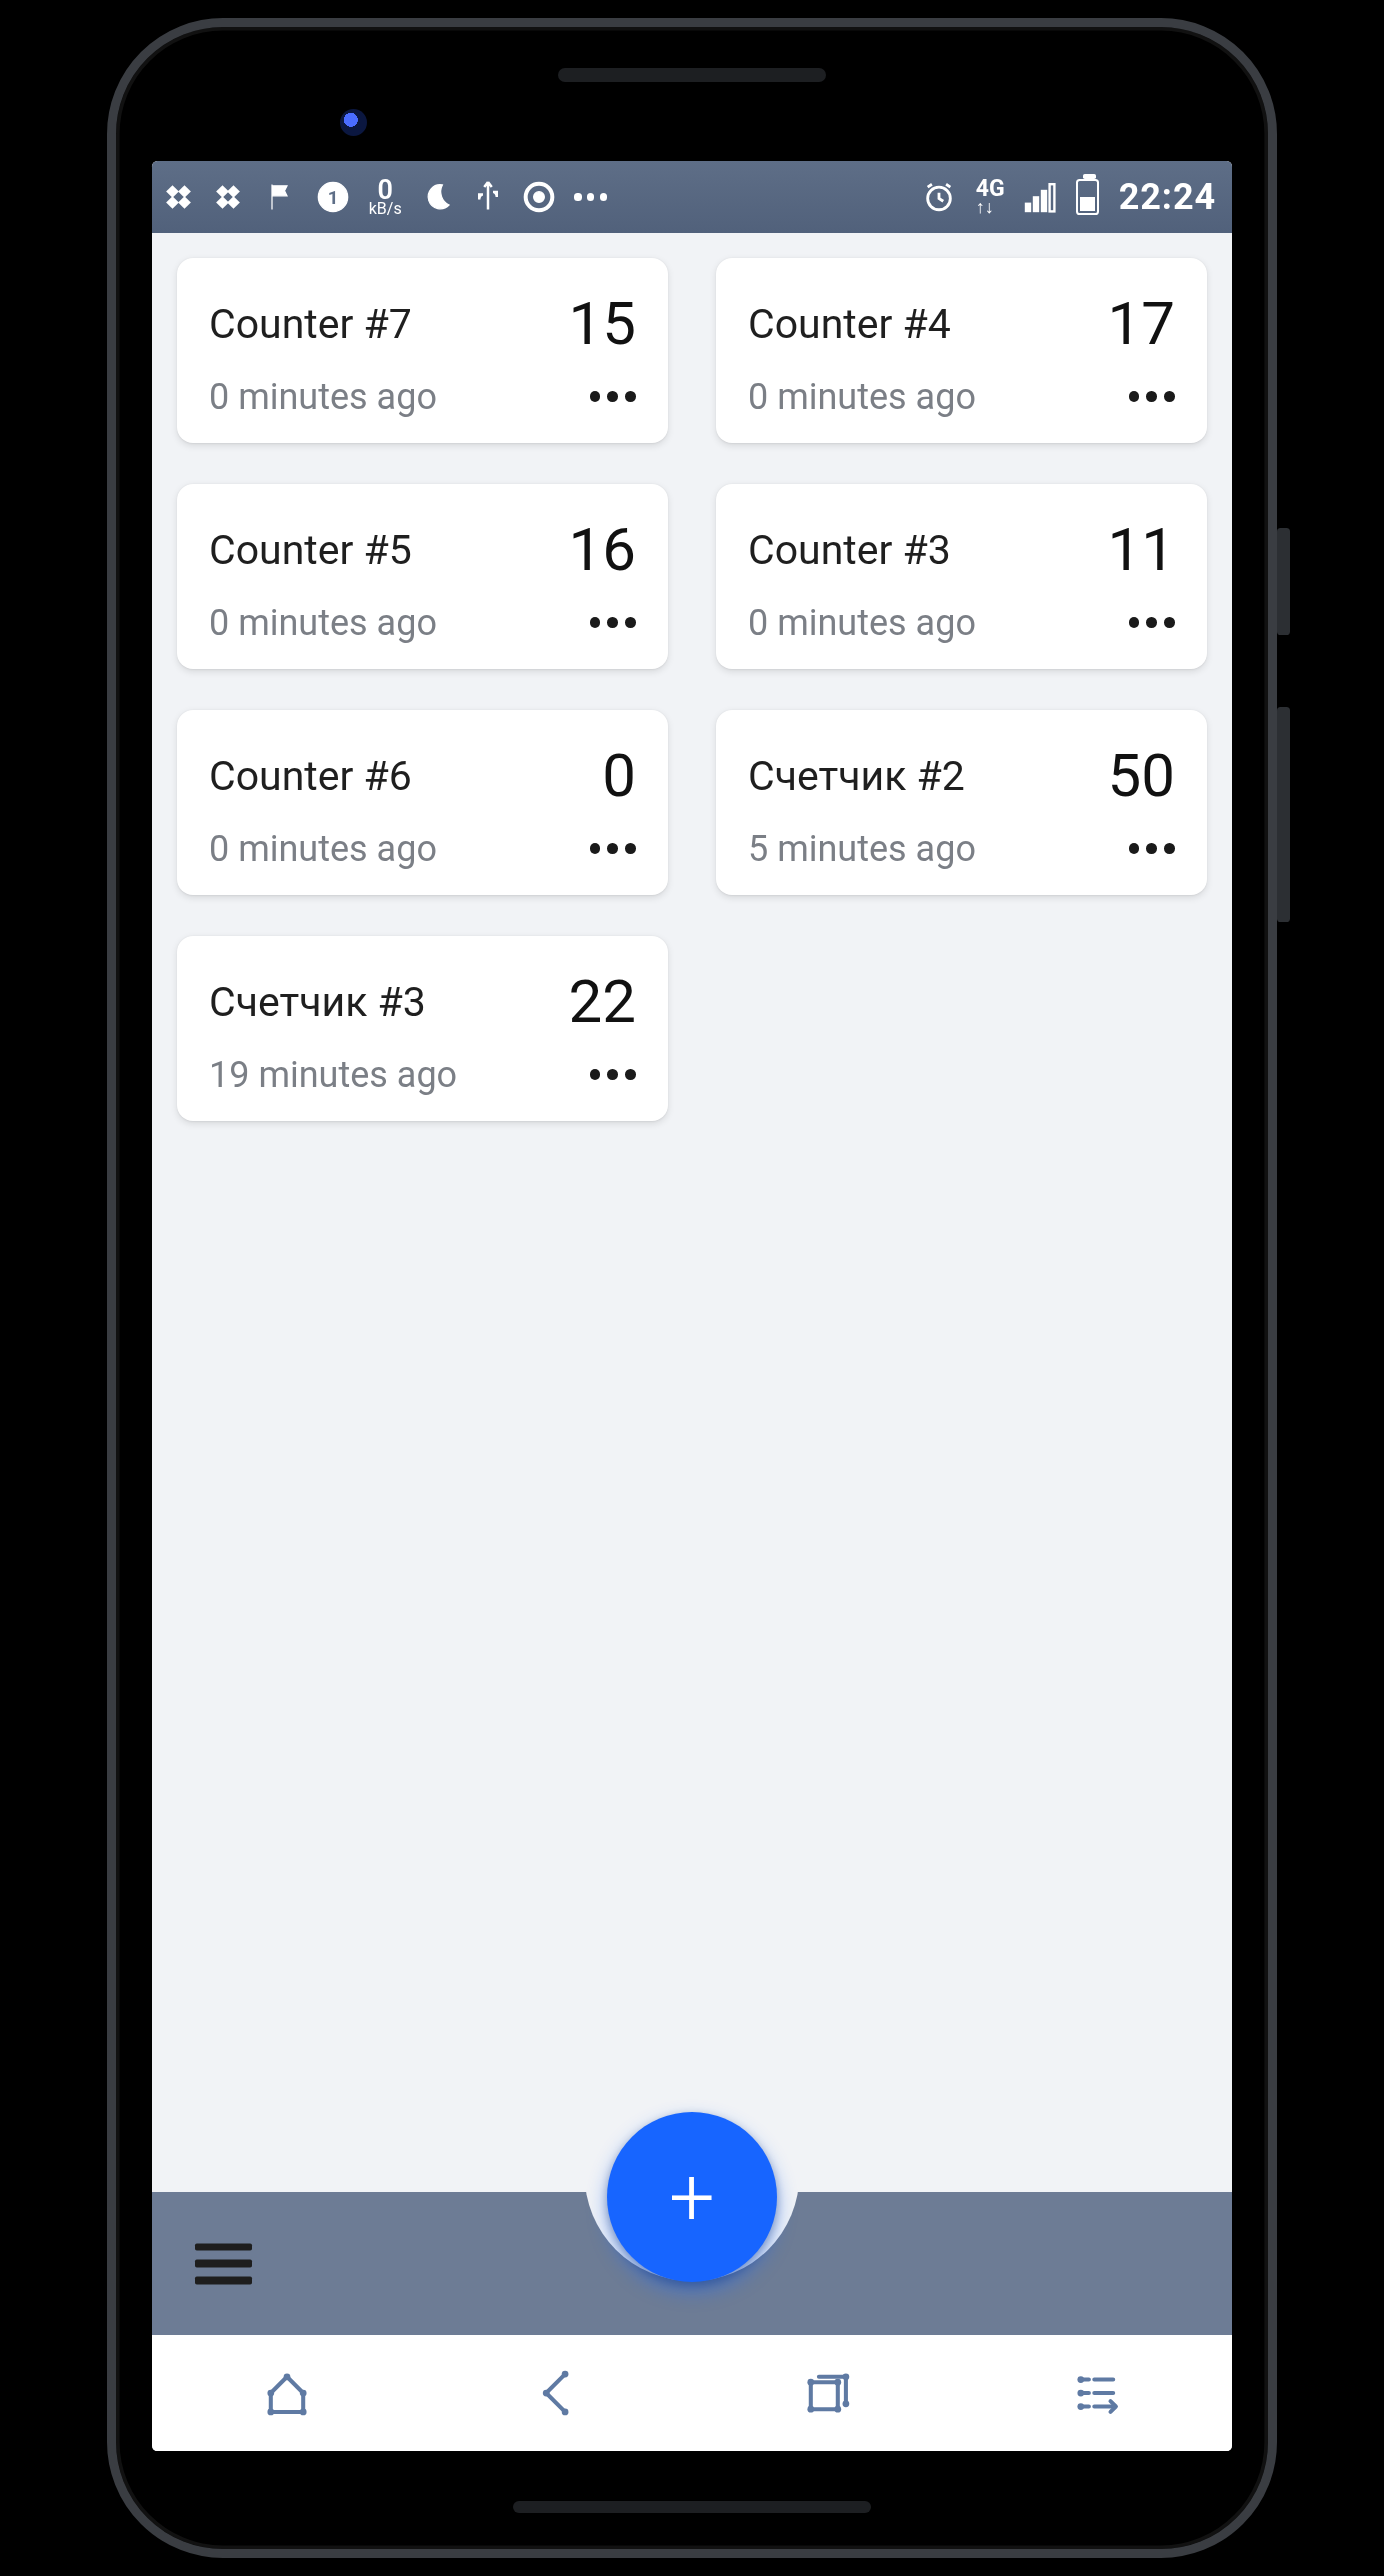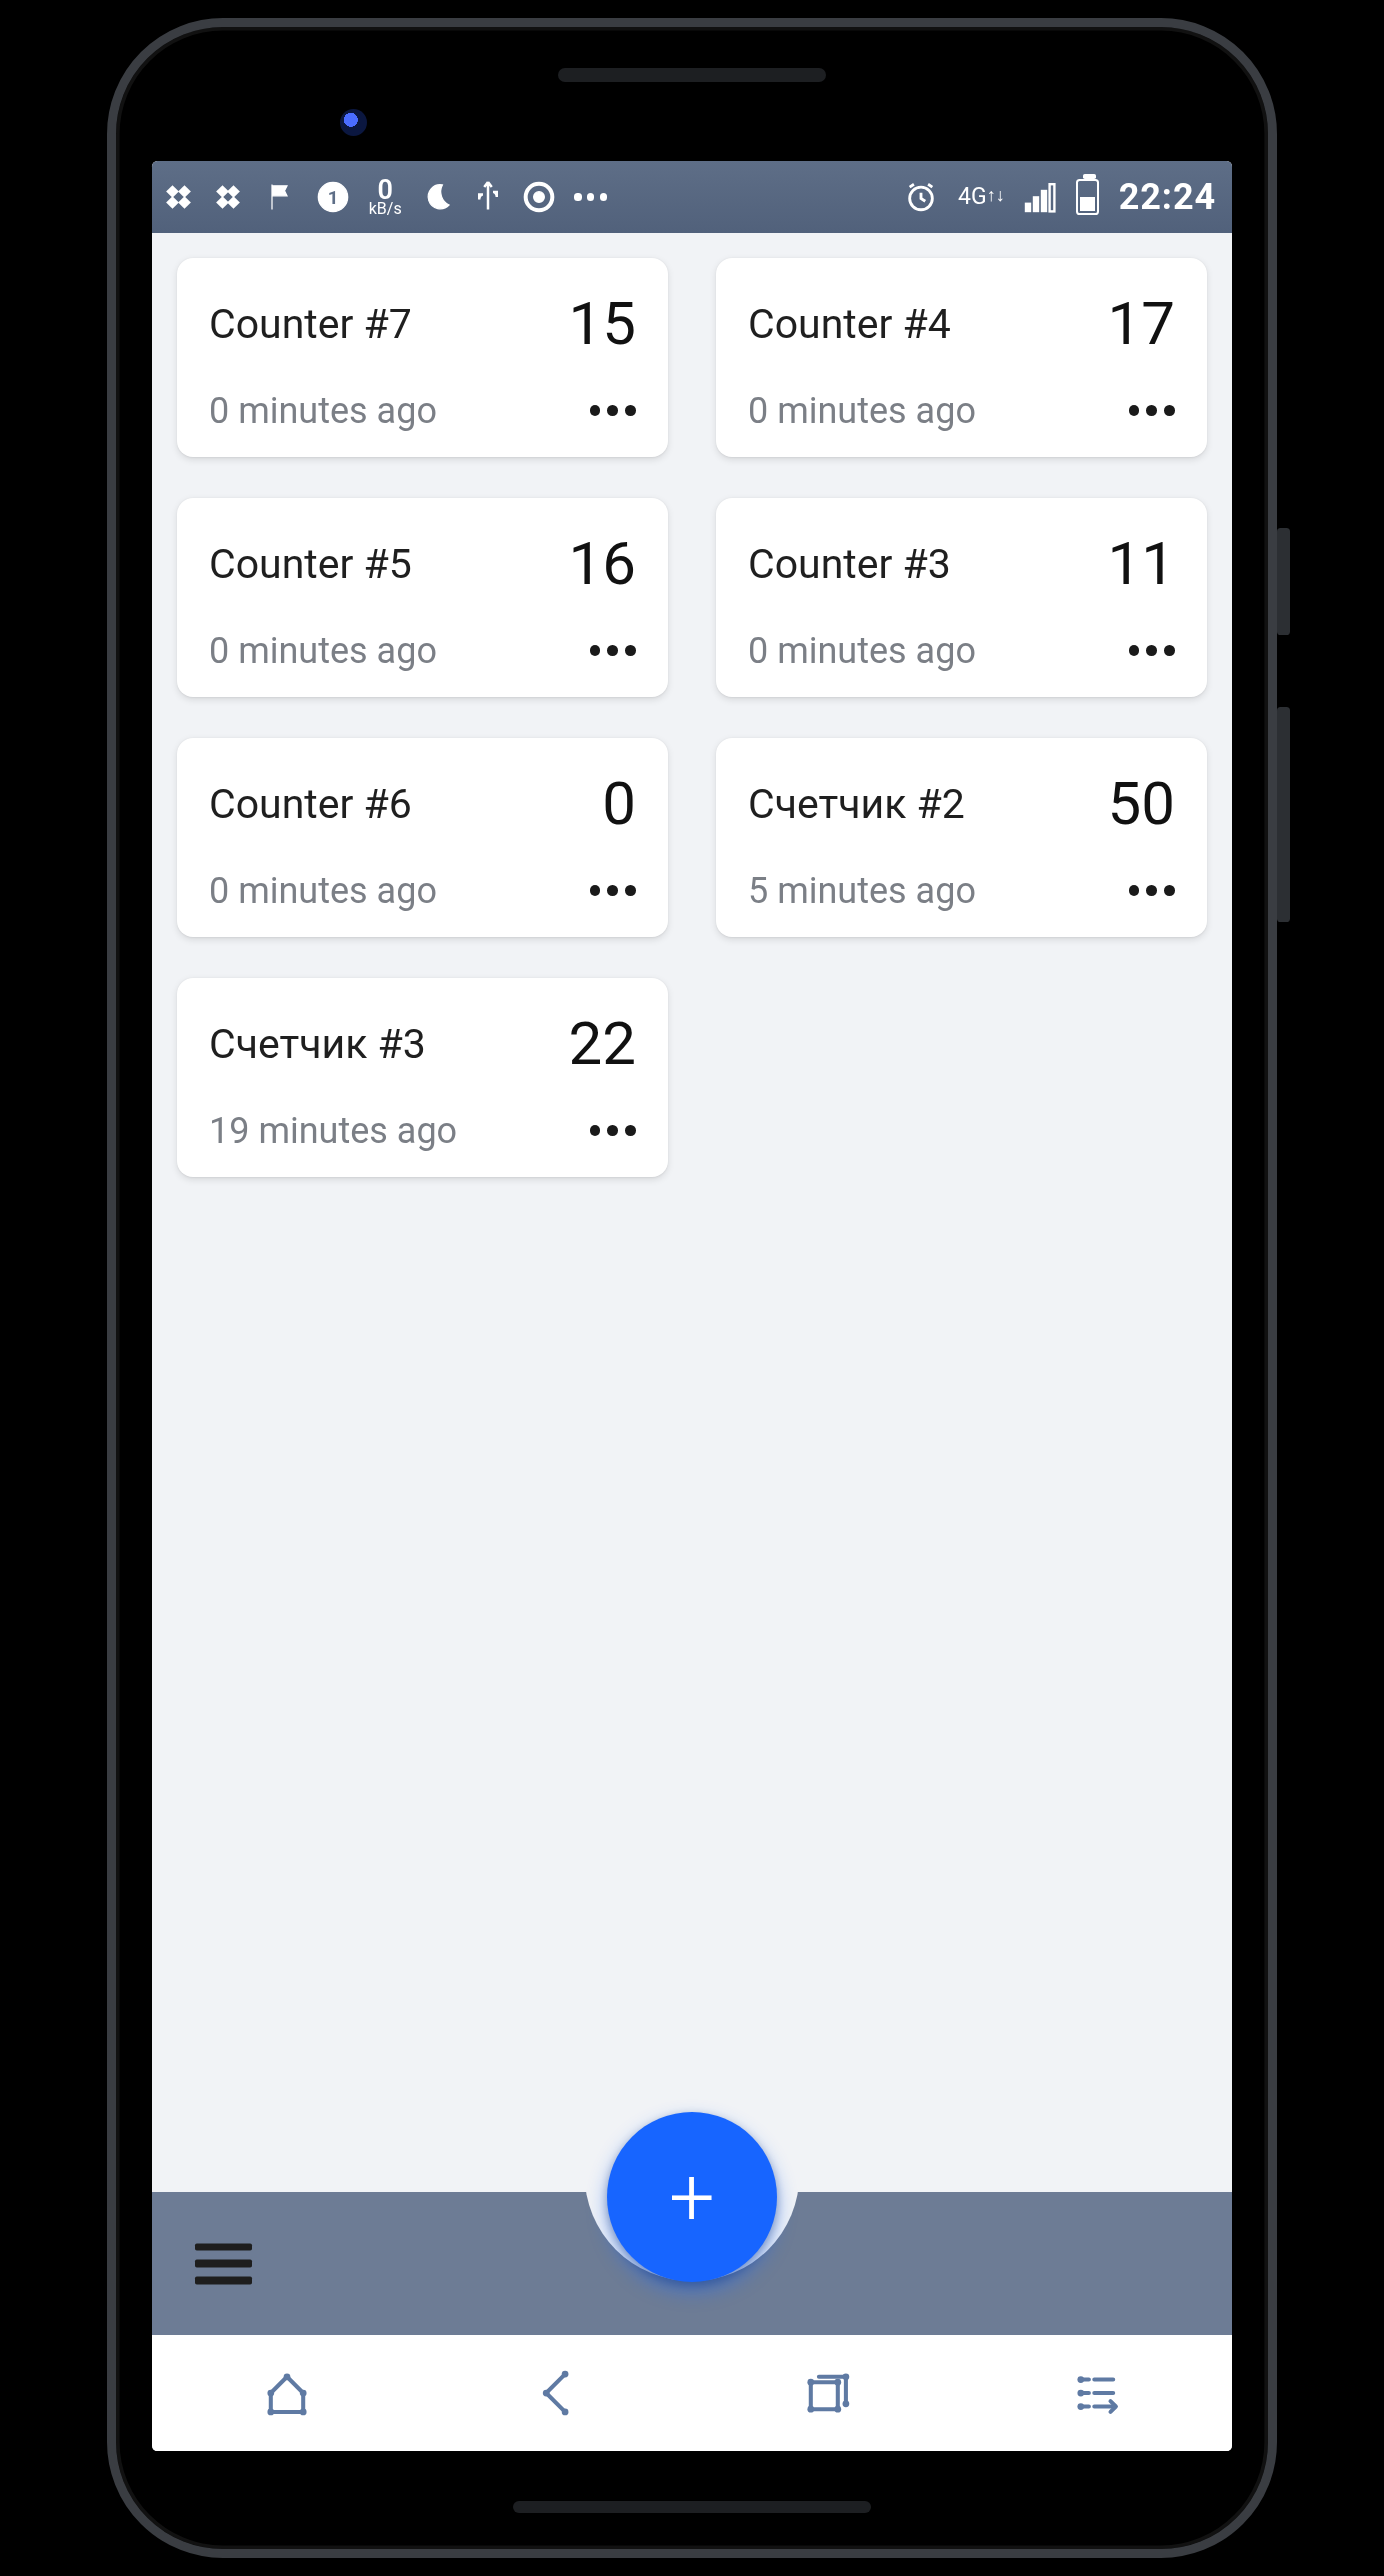--- a/index.html
+++ b/index.html
@@ -61,21 +61,21 @@
     color: #fff;
     padding: 0 16px;
     font-size: 32px;
   }
   .status-left, .status-right { display:flex; align-items:center; gap:19.7px; }
   .status-left svg, .status-right svg { fill:#fff; stroke:#fff; }
   .kbs { display:flex; flex-direction:column; align-items:center; line-height:0.9; }
   .kbs .n { font-size:27px; font-weight:600; }
   .kbs .u { font-size:16px; }
   .clock { font-size:36px; font-weight:700; letter-spacing:0.9px; }
-  .fourg { display:flex; flex-direction:row; align-items:flex-start; font-size:18px; line-height:.9; font-weight:400;}
+  .fourg { display:flex; flex-direction:column; align-items:flex-start; font-size:18px; line-height:.9; font-weight:700;}
   .fourg .t { font-size:23px; }
   .batt { display:inline-block; width:23px; height:36px; border:2.7px solid #fff; border-radius:3.6px; position:relative;}
   .batt::before{content:"";position:absolute;top:-7.2px;left:5.4px;width:12.5px;height:5.4px;background:#fff;border-radius:1.8px;}
   .batt::after{content:"";position:absolute;bottom:1.8px;left:1.8px;right:1.8px;height:45%;background:#fff;}
   .dots3 { display:flex; gap:5.4px; }
   .dots3 span{width:7.2px;height:7.2px;background:#fff;border-radius:50%;}
   .diamond-grid { display:flex; gap:2.7px; flex-wrap:wrap; width:30px;}
   .diamond-grid i{width:9px;height:9px;background:#fff;transform:rotate(45deg);}
 
   
@@ -89,21 +89,21 @@
     gap: 41px 48px;
     align-content:start;
   }
   .card {
     background:#fff;
     border-radius: 16px;
     padding: 30px 32px 25px 32px;
     box-shadow: 0 2.7px 7.2px rgba(0,0,0,.10), 0 0.9px 1.8px rgba(0,0,0,.06);
     display:grid;
     grid-template-columns: 1fr auto;
-    row-gap: 31px;
+    row-gap: 17px;
     align-items:center;
   }
   .c-title { font-size:41px; color:#1f1f1f; font-weight:400; white-space:nowrap; overflow:hidden;}
   .c-val   { font-size:60px; color:#111; font-weight:400; text-align:right; }
   .c-sub   { font-size:36px; color:#7b7f86; }
   .c-more  { text-align:right; }
   .c-more span{display:inline-block;width:10.7px;height:10.7px;background:#1a1a1a;border-radius:50%;margin-left:7.2px;}
 
   
   .app-bar {

